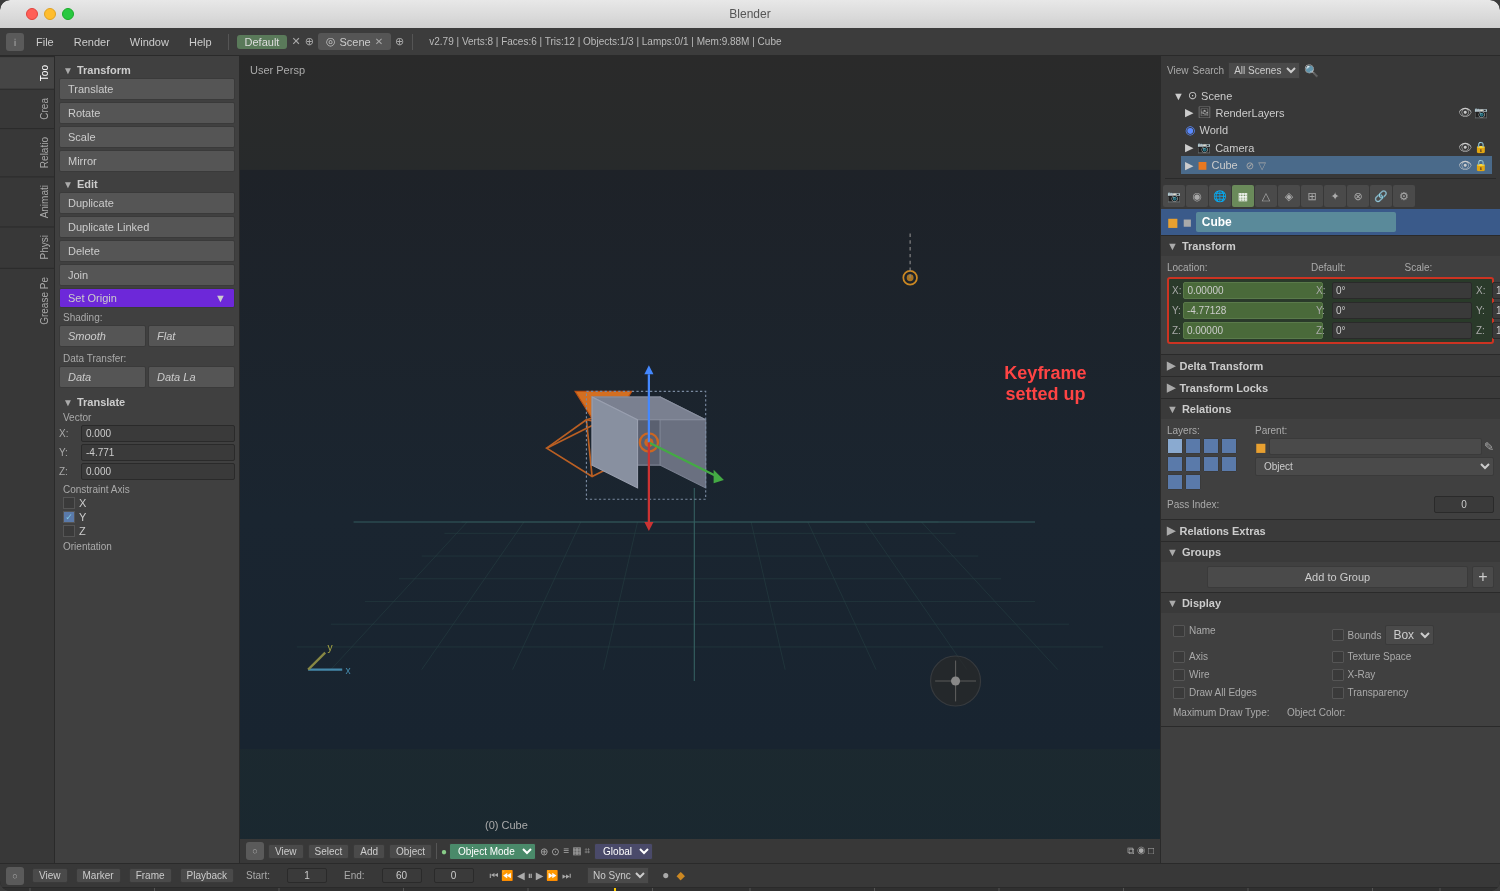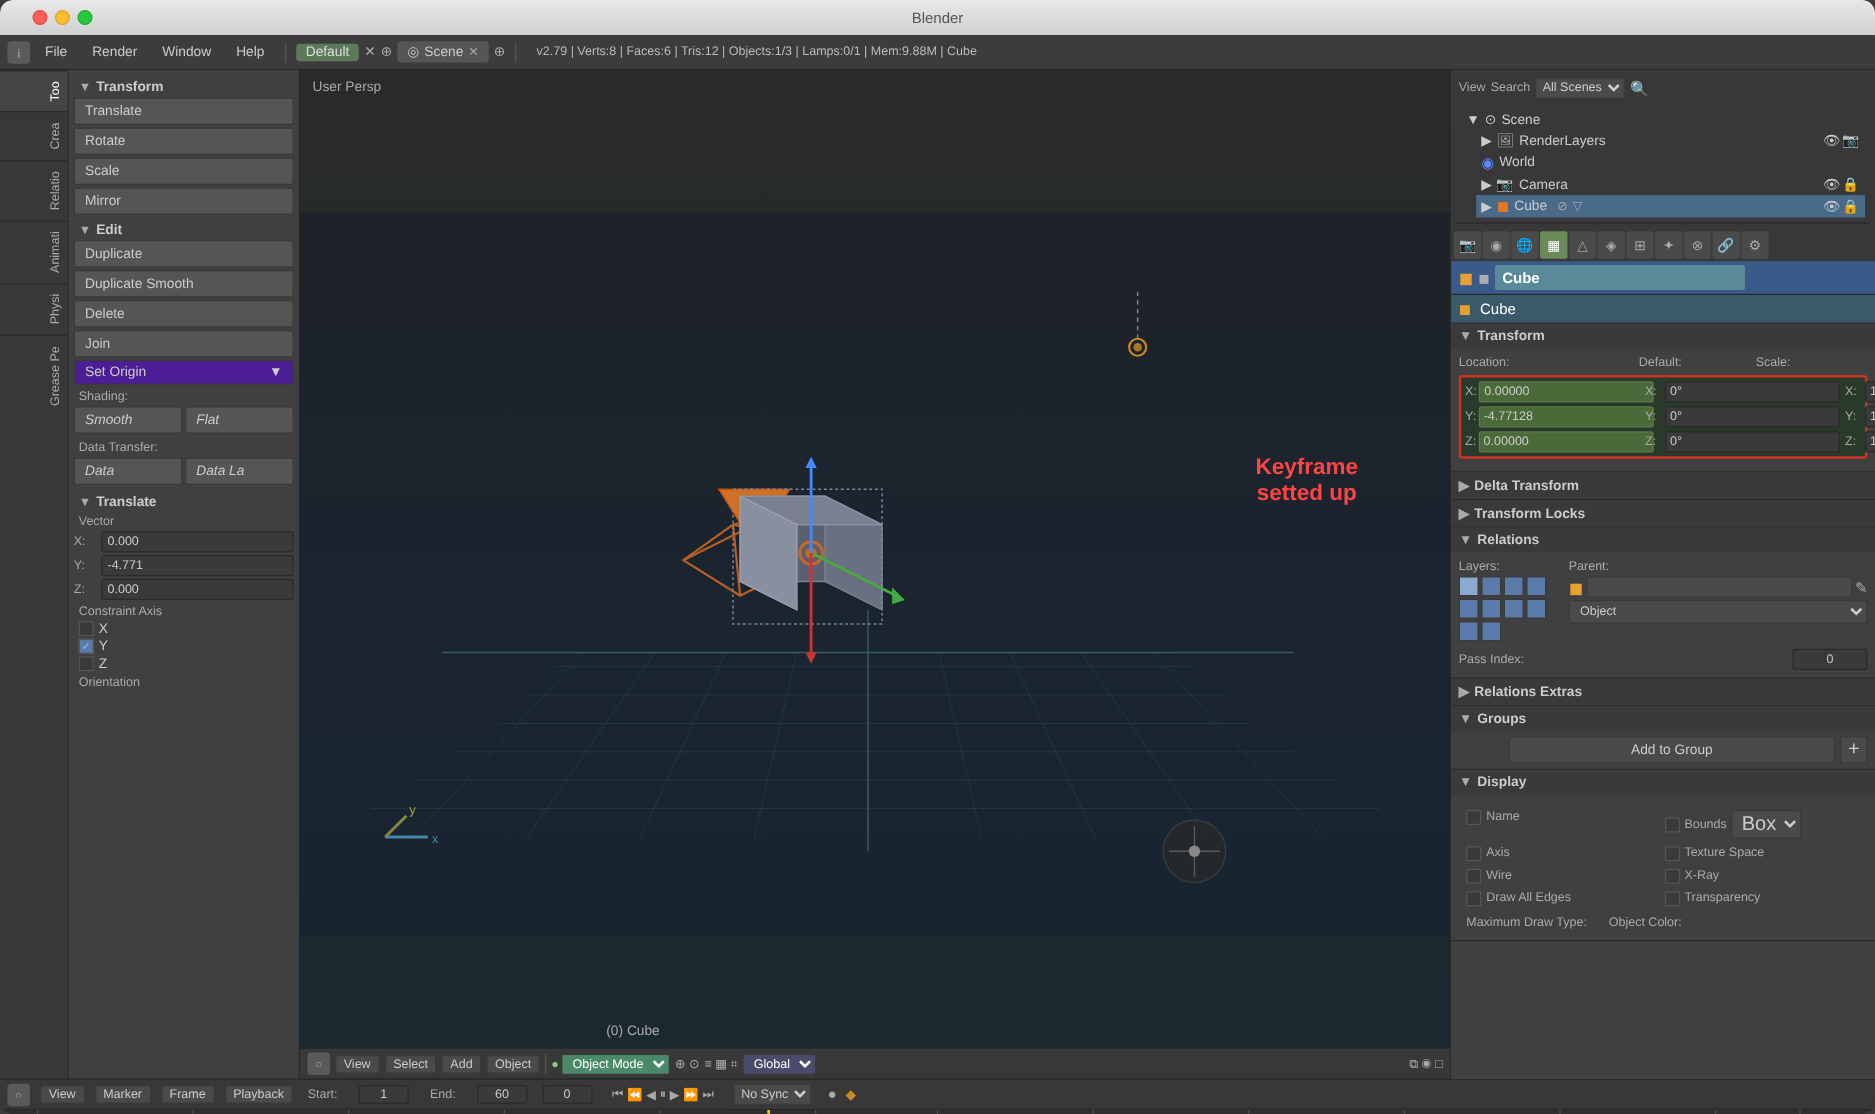--- a/index.html
+++ b/index.html
@@ -135,21 +135,21 @@
       cursor: pointer;
       border-radius: 2px;
     }
     .tool-btn-row { display: flex; gap: 2px; margin-bottom: 2px; }
     .tool-btn-row .tool-btn { flex: 1; font-style: italic; }
     .set-origin-btn {
       display: flex;
       align-items: center;
       justify-content: space-between;
       width: 100%;
-      background: #4c1d95;
+      background: #6d28d9;
       border: 1px solid #3a3a3a;
       color: #ccc;
       font-size: 11px;
       padding: 3px 8px;
       margin-bottom: 2px;
       cursor: pointer;
       border-radius: 2px;
     }
     .field-label { color: #aaa; font-size: 10px; padding: 2px 4px; }
     .field-row { display: flex; align-items: center; gap: 2px; margin-bottom: 2px; }
@@ -416,21 +416,21 @@
     .display-label { font-size: 10px; color: #aaa; }
     .display-bounds-row {
       display: flex;
       align-items: center;
       gap: 4px;
     }
     .bounds-select {
       background: #4a4a4a;
       border: 1px solid #3a3a3a;
       color: #ccc;
-      font-size: 16px;
+      font-size: 12px;
       padding: 1px 3px;
       border-radius: 2px;
     }
     .max-draw-row {
       display: flex;
       align-items: center;
       gap: 4px;
       padding: 2px 6px;
       font-size: 10px;
     }
@@ -587,21 +587,21 @@
     <button class="tool-btn">Translate</button>
     <button class="tool-btn">Rotate</button>
     <button class="tool-btn">Scale</button>
     <button class="tool-btn">Mirror</button>
 
     <div class="tool-section-title">
       <span class="arrow">▼</span>
       <span>Edit</span>
     </div>
     <button class="tool-btn">Duplicate</button>
-    <button class="tool-btn">Duplicate Smooth</button>
+    <button class="tool-btn">Duplicate Linked</button>
     <button class="tool-btn">Delete</button>
     <button class="tool-btn">Join</button>
     <button class="set-origin-btn">
       <span>Set Origin</span>
       <span>▼</span>
     </button>
 
     <div class="field-label">Shading:</div>
     <div class="tool-btn-row">
       <button class="tool-btn">Smooth</button>
@@ -845,24 +845,20 @@
       <div class="prop-tab-icon">🔗</div>
       <div class="prop-tab-icon">⚙</div>
     </div>
 
     <div class="object-header-row">
       <span style="font-size:14px;color:#e8a030;">◼</span>
       <span style="color:#aaa;font-size:11px;">◼</span>
       <input type="text" class="object-name-input" style="max-width: 200px;" value="Cube">
     </div>
 
-    <div style="padding:4px 6px;background:#3a5a6a;border-bottom:1px solid #2a2a2a;">
-      <span style="color:#e8a030;font-size:12px;">◼</span>
-      <span style="color:#fff;margin-left:4px;font-size:12px;">Cube</span>
-    </div>
 
     <div class="prop-section">
       <div class="prop-section-header">
         <span class="prop-arrow">▼</span>
         <span>Transform</span>
       </div>
       <div class="prop-body">
 
         <div style="display:grid;grid-template-columns:140px 1fr 1fr;gap:4px;margin-bottom:4px;">
           <span style="font-size:10px;color:#aaa;">Location:</span>

